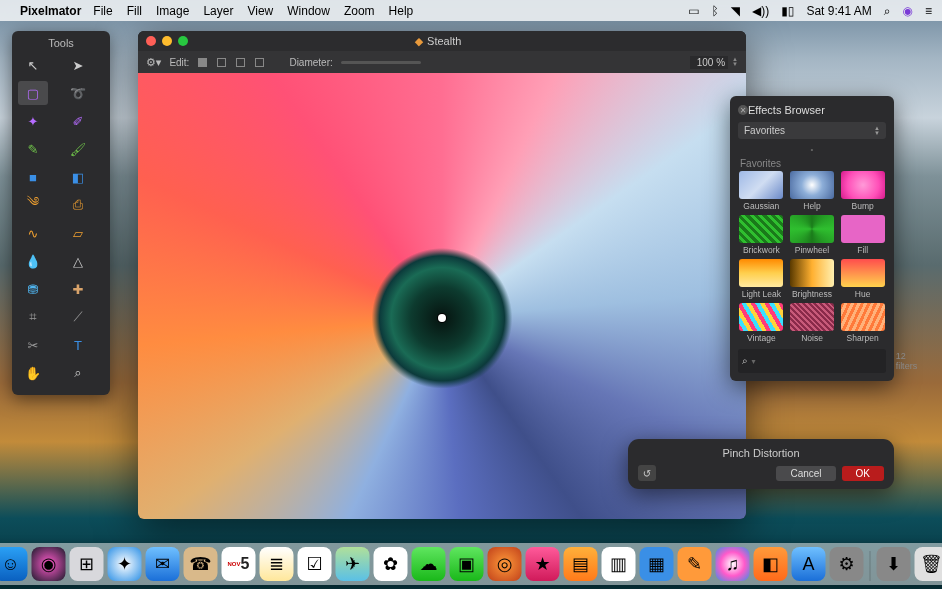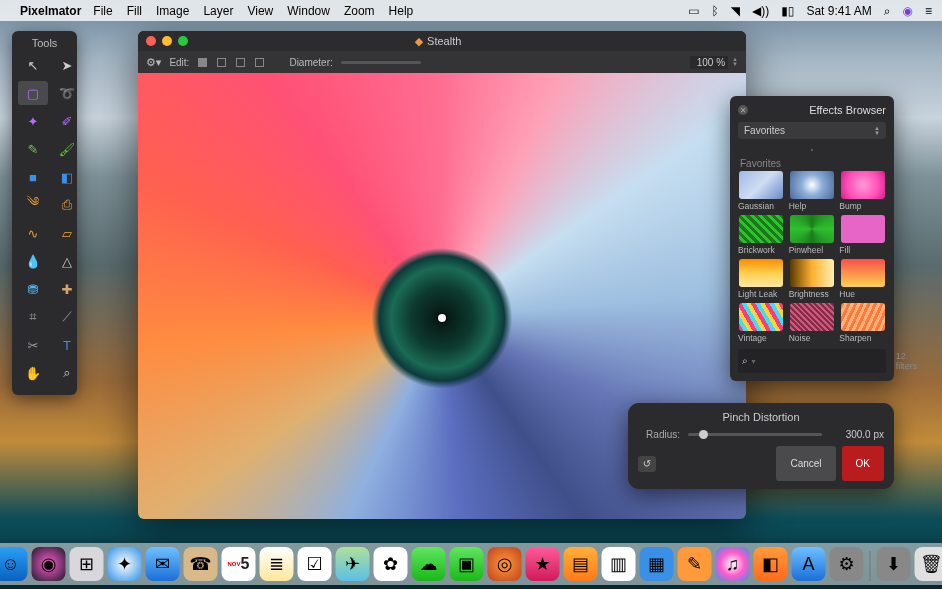--- a/index.html
+++ b/index.html
@@ -27,21 +27,21 @@
     z-index:50;
   }
   .menubar .apple { font-size:13px; margin-right:10px; }
   .menubar .appname { font-weight:600; margin-right:12px; }
   .menubar .menu-item { margin-right:14px; cursor:default; }
   .menubar .right { margin-left:auto; display:flex; align-items:center; gap:12px; }
   .menubar .right .ico { font-size:12px; }
 
   
   .tools-panel {
-    position:absolute; top:31px; left:12px; width:65px;
+    position:absolute; top:31px; left:12px; width:98px;
     background:#2b2b2d; border-radius:6px; padding:6px 6px 10px;
     box-shadow:0 4px 18px rgba(0,0,0,0.5);
     color:#ddd; z-index:30;
   }
   .tools-panel .title { text-align:center; font-size:11px; color:#bbb; margin-bottom:4px; }
   .tools-grid { display:grid; grid-template-columns:1fr 1fr; gap:4px; }
   .tool {
     width:30px; height:24px; display:flex; align-items:center; justify-content:center;
     border-radius:3px; font-size:13px; cursor:pointer;
   }
@@ -94,27 +94,27 @@
 
   
   .fx-panel {
     position:absolute; top:96px; right:48px; width:164px;
     background:#2b2b2d; border-radius:6px; padding:8px;
     box-shadow:0 6px 24px rgba(0,0,0,0.55);
     color:#ccc; font-size:10px; z-index:40;
   }
   .fx-panel .hdr{display:flex;align-items:center;margin-bottom:6px;}
   .fx-panel .close{width:10px;height:10px;border-radius:50%;background:#555;font-size:8px;display:flex;align-items:center;justify-content:center;color:#aaa;cursor:pointer;}
-  .fx-panel .hdr .ti{flex:1;text-align:right;font-size:11px;color:#ddd;}
+  .fx-panel .hdr .ti{flex:1;text-align:left;font-size:11px;color:#ddd;}
   .fx-panel .dropdown{background:#3a3a3c;border-radius:3px;padding:3px 6px;display:flex;justify-content:space-between;align-items:center;cursor:pointer;margin-bottom:6px;}
   .fx-panel .dropdown .chev{display:flex;flex-direction:column;font-size:6px;line-height:5px;color:#999;}
   .fx-panel .dotsep{text-align:center;color:#666;font-size:8px;margin-bottom:4px;}
   .fx-panel .sect{color:#888;margin:4px 0 2px 2px;font-size:10px;}
   .fx-grid{display:grid;grid-template-columns:repeat(3,1fr);gap:4px;}
-  .fx-item{text-align:left;cursor:pointer;}
+  .fx-item{text-align:center;cursor:pointer;}
   .fx-thumb{width:44px;height:28px;border-radius:3px;margin:0 auto 2px;}
   .fx-label{font-size:8.5px;color:#bbb;white-space:nowrap;overflow:hidden;text-overflow:ellipsis;}
   .fx-panel .search{margin-top:6px;display:flex;align-items:center;gap:4px;background:#232325;border-radius:3px;padding:2px 4px;}
   .fx-panel .search input{flex:1;background:none;border:none;color:#ccc;font-size:10px;outline:none;}
   .fx-panel .count{color:#888;font-size:9px;}
 
   
   .dist-panel{
     position:absolute; bottom:100px; right:48px; width:266px;
     background:#2b2b2d; border-radius:11px; padding:8px 10px;
@@ -122,21 +122,21 @@
     color:#ccc; font-size:11px; z-index:40;
   }
   .dist-panel .ti{text-align:center;font-size:11px;margin-bottom:6px;}
   .dist-row{display:flex;align-items:center;margin-bottom:6px;gap:8px;}
   .dist-row .lbl{width:42px;text-align:right;color:#aaa;font-size:10px;}
   .dist-row .track{flex:1;height:3px;background:#555;border-radius:2px;position:relative;}
   .dist-row .knob{position:absolute;top:-3px;width:9px;height:9px;border-radius:50%;background:#ccc;}
   .dist-row .val{width:54px;text-align:right;font-size:10px;}
   .dist-btns{display:flex;gap:6px;justify-content:flex-end;align-items:center;margin-top:4px;}
   .dist-btns .reset{width:18px;height:16px;border-radius:3px;background:#444;display:flex;align-items:center;justify-content:center;font-size:10px;margin-right:auto;cursor:pointer;}
-  .dist-btns button{font-size:10px;padding:12px 14px;border:none;border-radius:3px;cursor:pointer;}
+  .dist-btns button{font-size:10px;padding:2px 14px;border:none;border-radius:3px;cursor:pointer;}
   .dist-btns .cancel{background:#4a4a4c;color:#ddd;}
   .dist-btns .ok{background:#b91c1c;color:#fff;}
 
   
   .dock{
     position:absolute; bottom:4px; left:50%; transform:translateX(-50%);
     background:rgba(230,230,230,0.55); border-radius:14px; padding:4px 8px;
     display:flex; gap:4px; align-items:flex-end;
     box-shadow:0 2px 10px rgba(0,0,0,0.3);
     z-index:45;
@@ -296,27 +296,20 @@
     <span>⌕</span>
     <span style="font-size:8px;color:#666">▾</span>
     <input style="">
     <span class="count">12 filters</span>
   </div>
 </div>
 
 <div class="dist-panel">
   <div class="ti">Pinch Distortion</div>
   <div id="dist-rows">
-      <div class="dist-row">
-        <div class="lbl">Radius:</div>
-        <div class="track">
-          <div class="knob" style="left: 8%;"></div>
-        </div>
-        <div class="val">300.0 px</div>
-      </div>
     </div>
   <div class="dist-btns">
     <div class="reset">↺</div>
     <button class="cancel">Cancel</button>
     <button class="ok">OK</button>
   </div>
 </div>
 
 <div class="dock" id="dock">
     <div class="app" style="background: linear-gradient(rgb(42, 160, 245), rgb(10, 96, 192));">☺</div>

